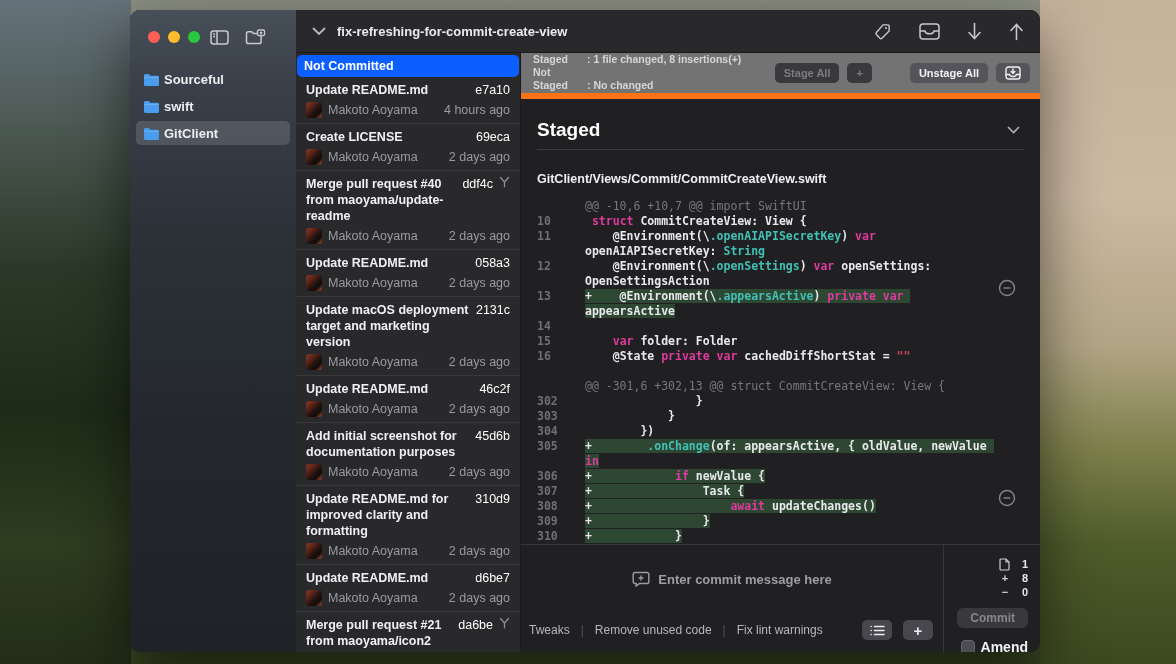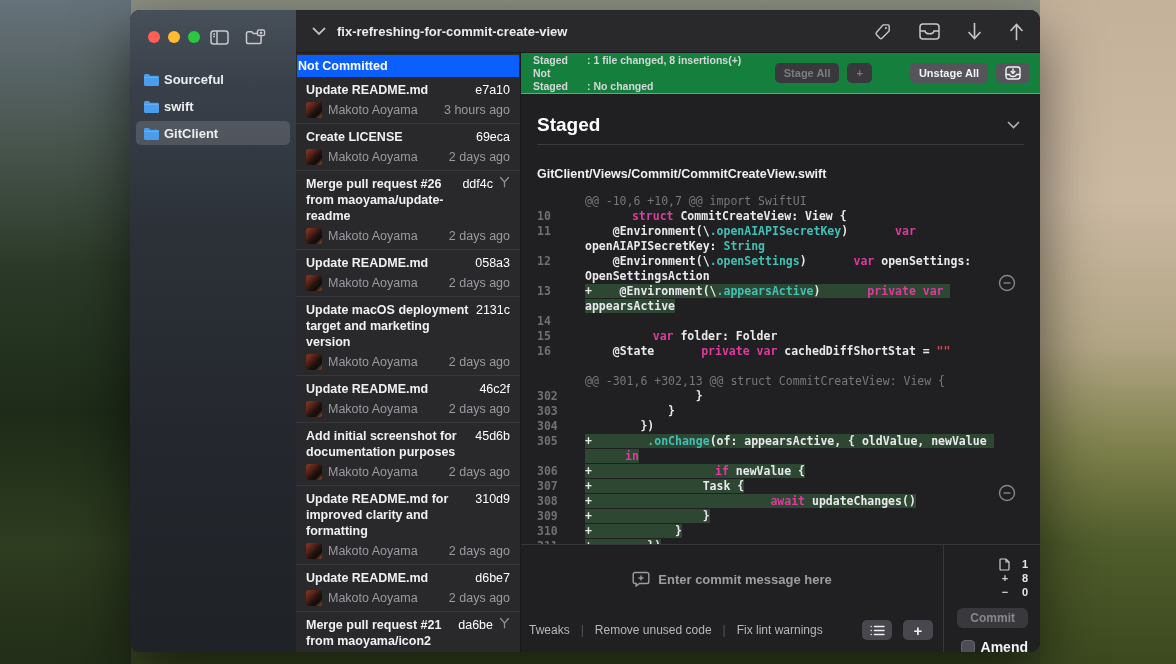--- a/index.html
+++ b/index.html
@@ -32,55 +32,55 @@
   .titlebar{height:42px;flex:none;display:flex;align-items:center;background:#29292c;
         border-bottom:1px solid #1a1a1c;padding:0 16px;}
   .tb-title{color:#ebebee;font-size:13px;font-weight:700;margin-left:11px;}
   .tb-icons{margin-left:auto;display:flex;gap:27px;align-items:center;}
   .content{flex:1;display:flex;min-height:0;}
 
   
   .commits-col{width:224px;flex:none;background:#29292c;border-right:1px solid #1a1a1c;
         overflow:hidden;font-size:12.5px;}
   .nc-row{margin:2px 1px 0;background:var(--accent);color:#fff;font-weight:600;
-        padding:4px 1px;border-radius:0;}
+        padding:4px 7px;border-radius:5px;}
   .commit{border-bottom:1px solid #38383c;padding:3px 0 4px;}
   .c-title{display:flex;align-items:flex-start;gap:6px;padding:2px 10px 0;
         color:#f0f0f3;font-weight:600;line-height:16px;}
   .c-title .txt{flex:1;}
   .hash{color:#ffffff;font-weight:400;flex:none;}
   .c-author{display:flex;align-items:center;gap:6px;padding:4px 10px 1px;color:#9a9aa1;}
   .avatar{width:16px;height:16px;border-radius:3px;flex:none;
         background:linear-gradient(135deg,#8a3a24 0%,#5c2418 30%,#241310 55%,#100c0a 75%,#b3502c 100%);}
   .date{margin-left:auto;}
 
   
   .right-panel{flex:1;display:flex;flex-direction:column;min-width:0;background:#202023;}
-  .stage-bar{height:40px;flex:none;display:flex;align-items:center;background:#15803d;
-        border-bottom:1px solid #f97316;padding:0 10px 0 12px;}
+  .stage-bar{height:40px;flex:none;display:flex;background:#737373;
+        border-bottom:6px solid #f97316;padding:0 10px 0 12px;}
   .sb-stats{font-size:10.5px;color:#d6d6da;line-height:13px;font-weight:600;}
   .sb-stats b{display:inline-block;width:54px;font-weight:700;}
   .sb-btns{margin-left:auto;display:flex;gap:8px;align-items:center;}
   .btn{height:20px;border-radius:5px;font-size:11px;font-weight:600;display:flex;
        align-items:center;justify-content:center;padding:0 9px;}
   .btn.disabled{background:#39393d;color:#7b7b80;}
   .btn.active{background:#54545a;color:#f2f2f4;}
   .gap-l{margin-left:30px;}
 
   .diff-area{flex:1;min-height:0;overflow:hidden;position:relative;padding-left:16px;background:#202023;}
   .staged-hdr{display:flex;align-items:center;padding:20px 20px 8px 0;}
   .staged-hdr h2{font-size:19px;font-weight:700;color:#fff;margin:0;}
   .hdr-div{border-top:1px solid #3a3a3e;margin-right:16px;}
   .file-title{font-size:12.5px;font-weight:700;color:#f0f0f3;margin:22px 0 13px;}
   .code{font-family:"DejaVu Sans Mono",monospace;font-size:11.5px;line-height:15px;font-weight:700;}
   .dl{display:flex;}
   .ln{width:30px;flex:none;text-align:left;color:#6f6f74;font-weight:700;margin-right:18px;}
   .lc{width:58.5ch;min-height:15px;white-space:pre-wrap;overflow-wrap:break-word;color:var(--code);}
   .lc.hunkline{color:#77777c;font-weight:400;}
-  .tk-k{color:var(--kw);margin-left:40px;} .tk-t{color:var(--ty);} .tk-s{color:var(--st);}
+  .tk-k{color:var(--kw);} .tk-t{color:var(--ty);} .tk-s{color:var(--st);}
   .add-seg{background:var(--addbg);-webkit-box-decoration-break:clone;box-decoration-break:clone;}
   .hunk-min{position:absolute;right:24px;width:18px;height:18px;background:none;border:none;padding:0;}
 
   
   .bottom-bar{height:107px;flex:none;display:flex;border-top:1px solid #37373b;background:#202023;}
   .msg-zone{flex:1;position:relative;border-right:1px solid #37373b;min-width:0;}
   .placeholder{position:absolute;top:26px;left:0;right:0;display:flex;justify-content:center;
         align-items:center;gap:8px;color:#9d9da3;font-size:13px;font-weight:600;}
   .actions{position:absolute;left:8px;right:10px;bottom:12px;display:flex;align-items:center;
         gap:11px;color:#b6b6bc;font-size:12px;font-weight:500;}
@@ -204,37 +204,37 @@
       <div class="commits-col">
           <div class="nc-row">Not Committed</div>
           <div class="commit">
             <div class="c-title">
               <span class="txt">Update README.md</span>
               <span class="hash">e7a10</span>
             </div>
             <div class="c-author">
               <span class="avatar"></span>
               <span>Makoto Aoyama</span>
-              <span class="date">3 hours ago</span>
+              <span class="date">4 hours ago</span>
             </div>
           </div>
           <div class="commit">
             <div class="c-title">
               <span class="txt">Create LICENSE</span>
               <span class="hash">69eca</span>
             </div>
             <div class="c-author">
               <span class="avatar"></span>
               <span>Makoto Aoyama</span>
               <span class="date">2 days ago</span>
             </div>
           </div>
           <div class="commit">
             <div class="c-title">
-              <span class="txt">Merge pull request #26 from maoyama/update-readme</span>
+              <span class="txt">Merge pull request #40 from maoyama/update-readme</span>
               <span class="hash">ddf4c</span>
               <span>
                 <svg width="11" height="12" viewBox="0 0 11 12" fill="none" stroke="#8e8e93" stroke-width="1.3" stroke-linecap="round">
                   <path d="M1.5 1.5 5.5 6 9.5 1.5"></path>
                   <path d="M5.5 6v4.8"></path>
                 </svg>
               </span>
             </div>
             <div class="c-author">
               <span class="avatar"></span>

